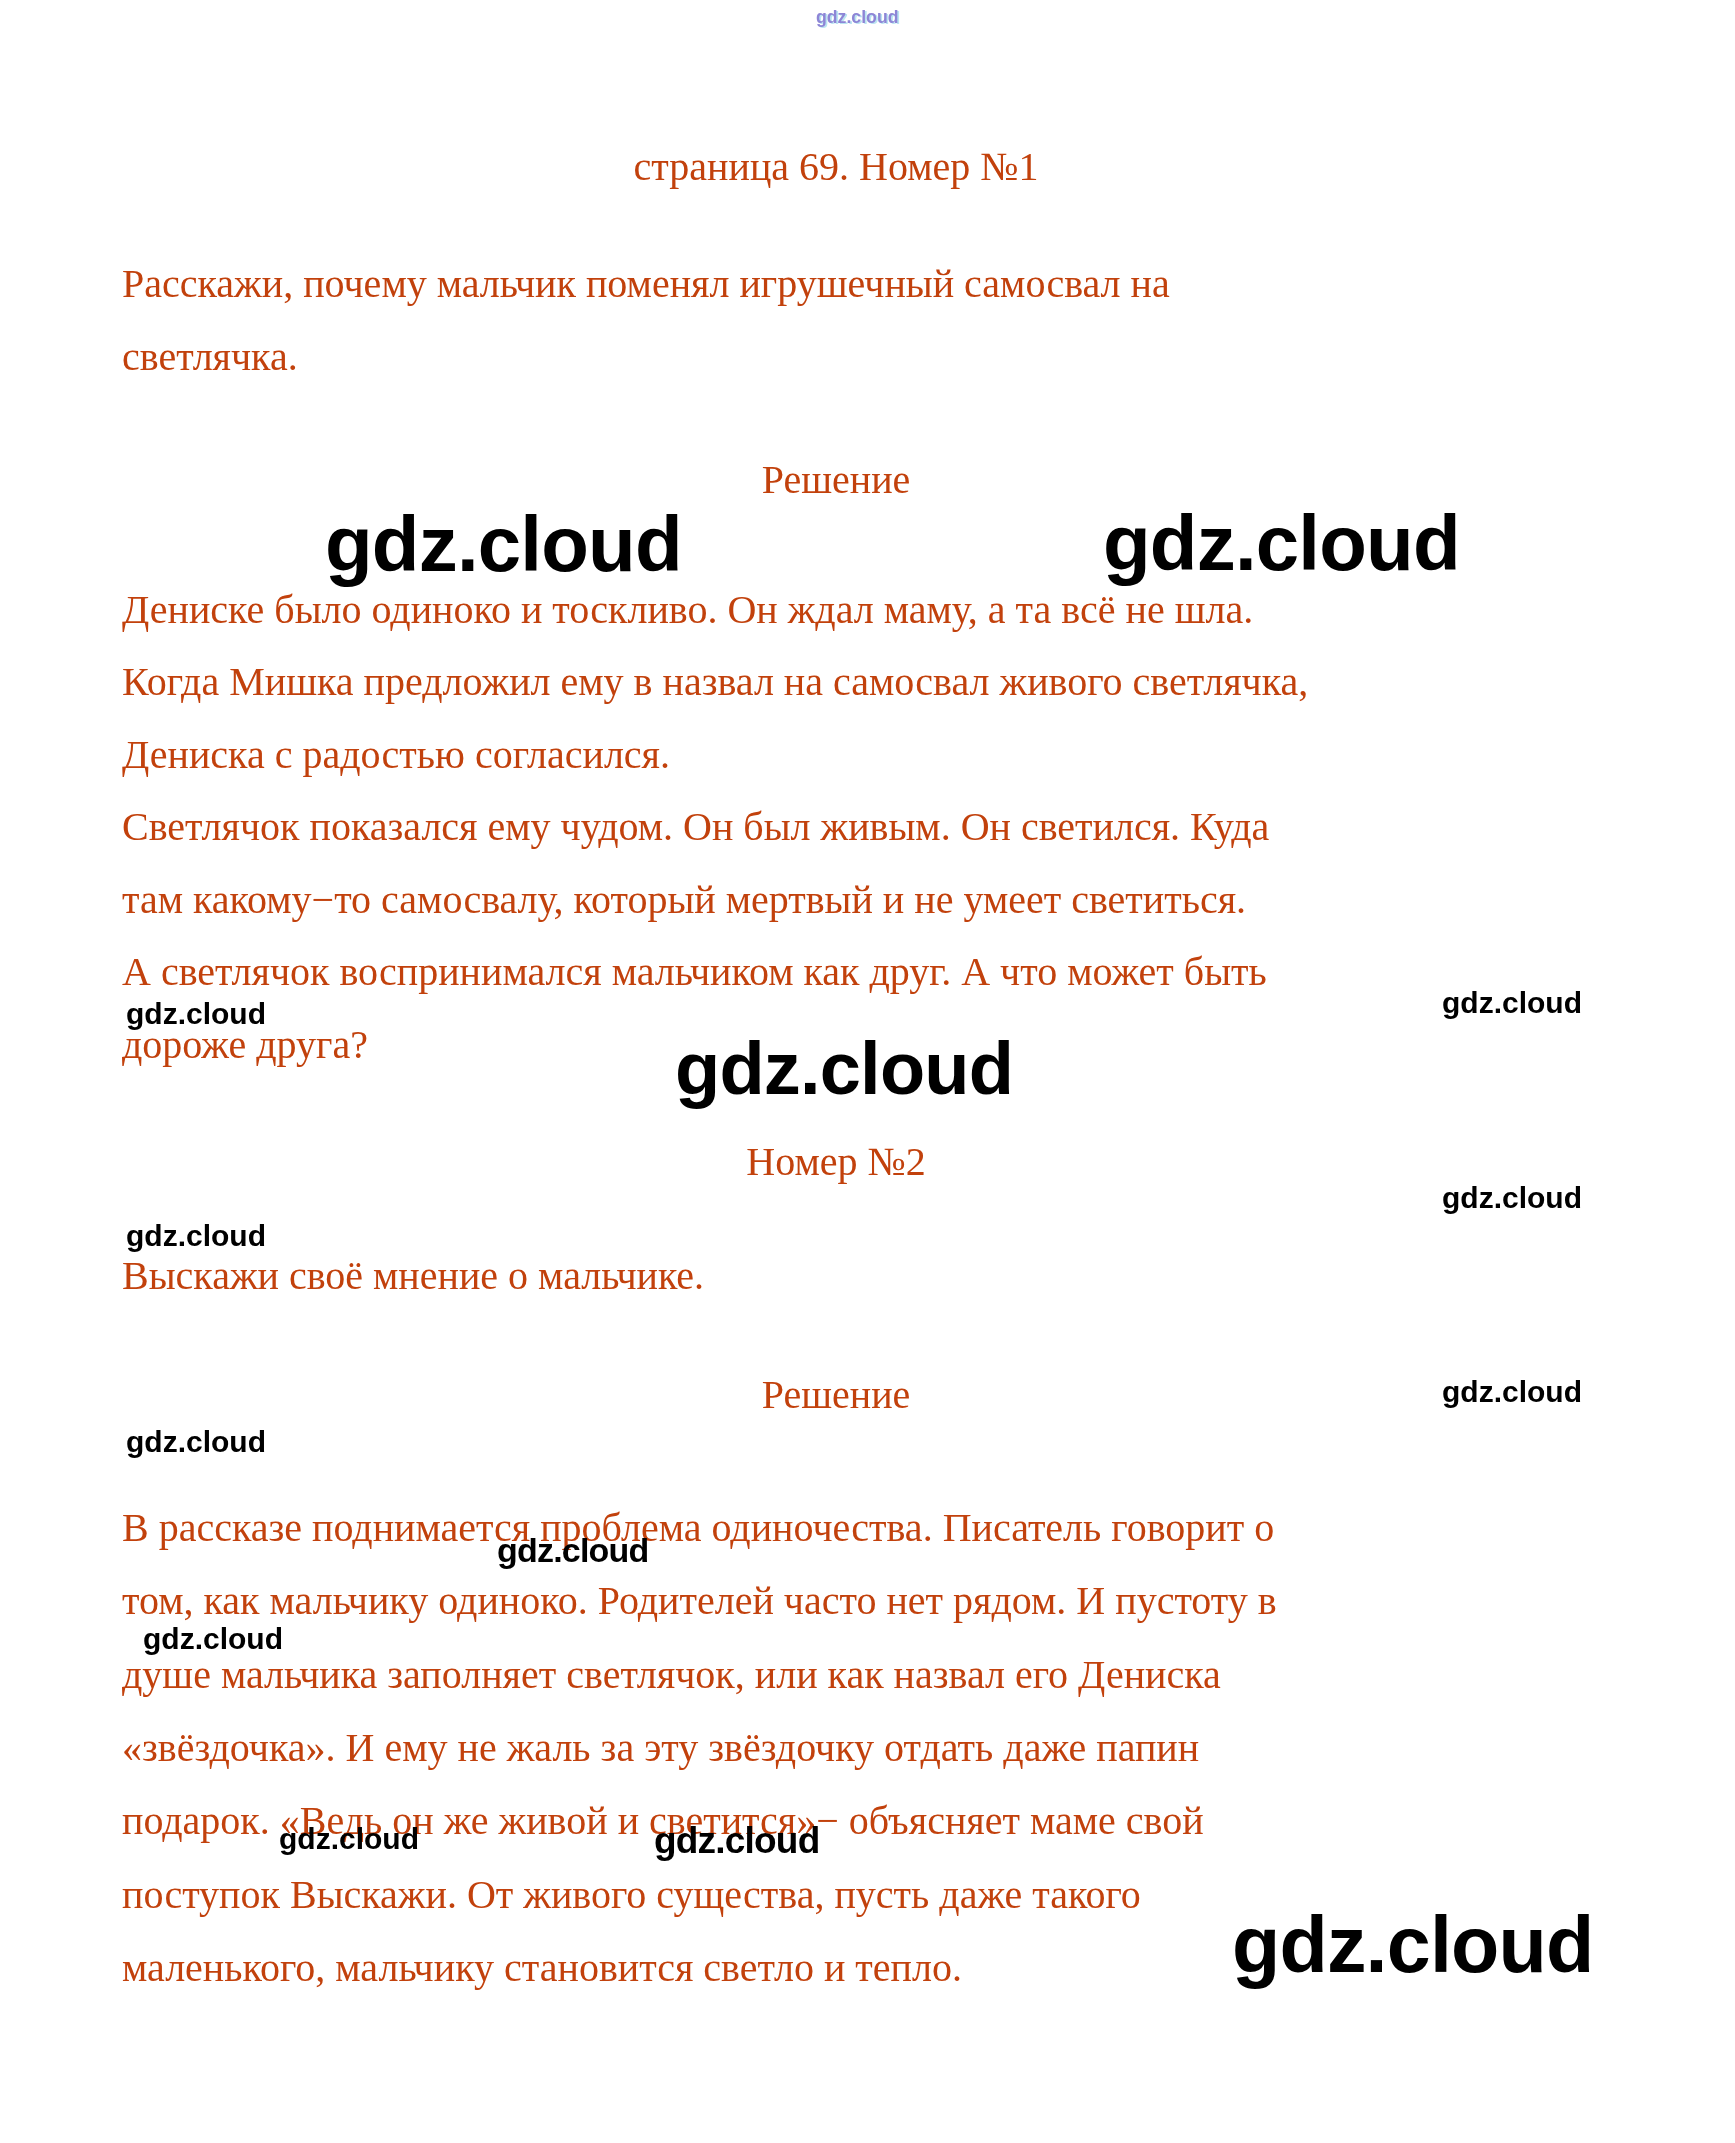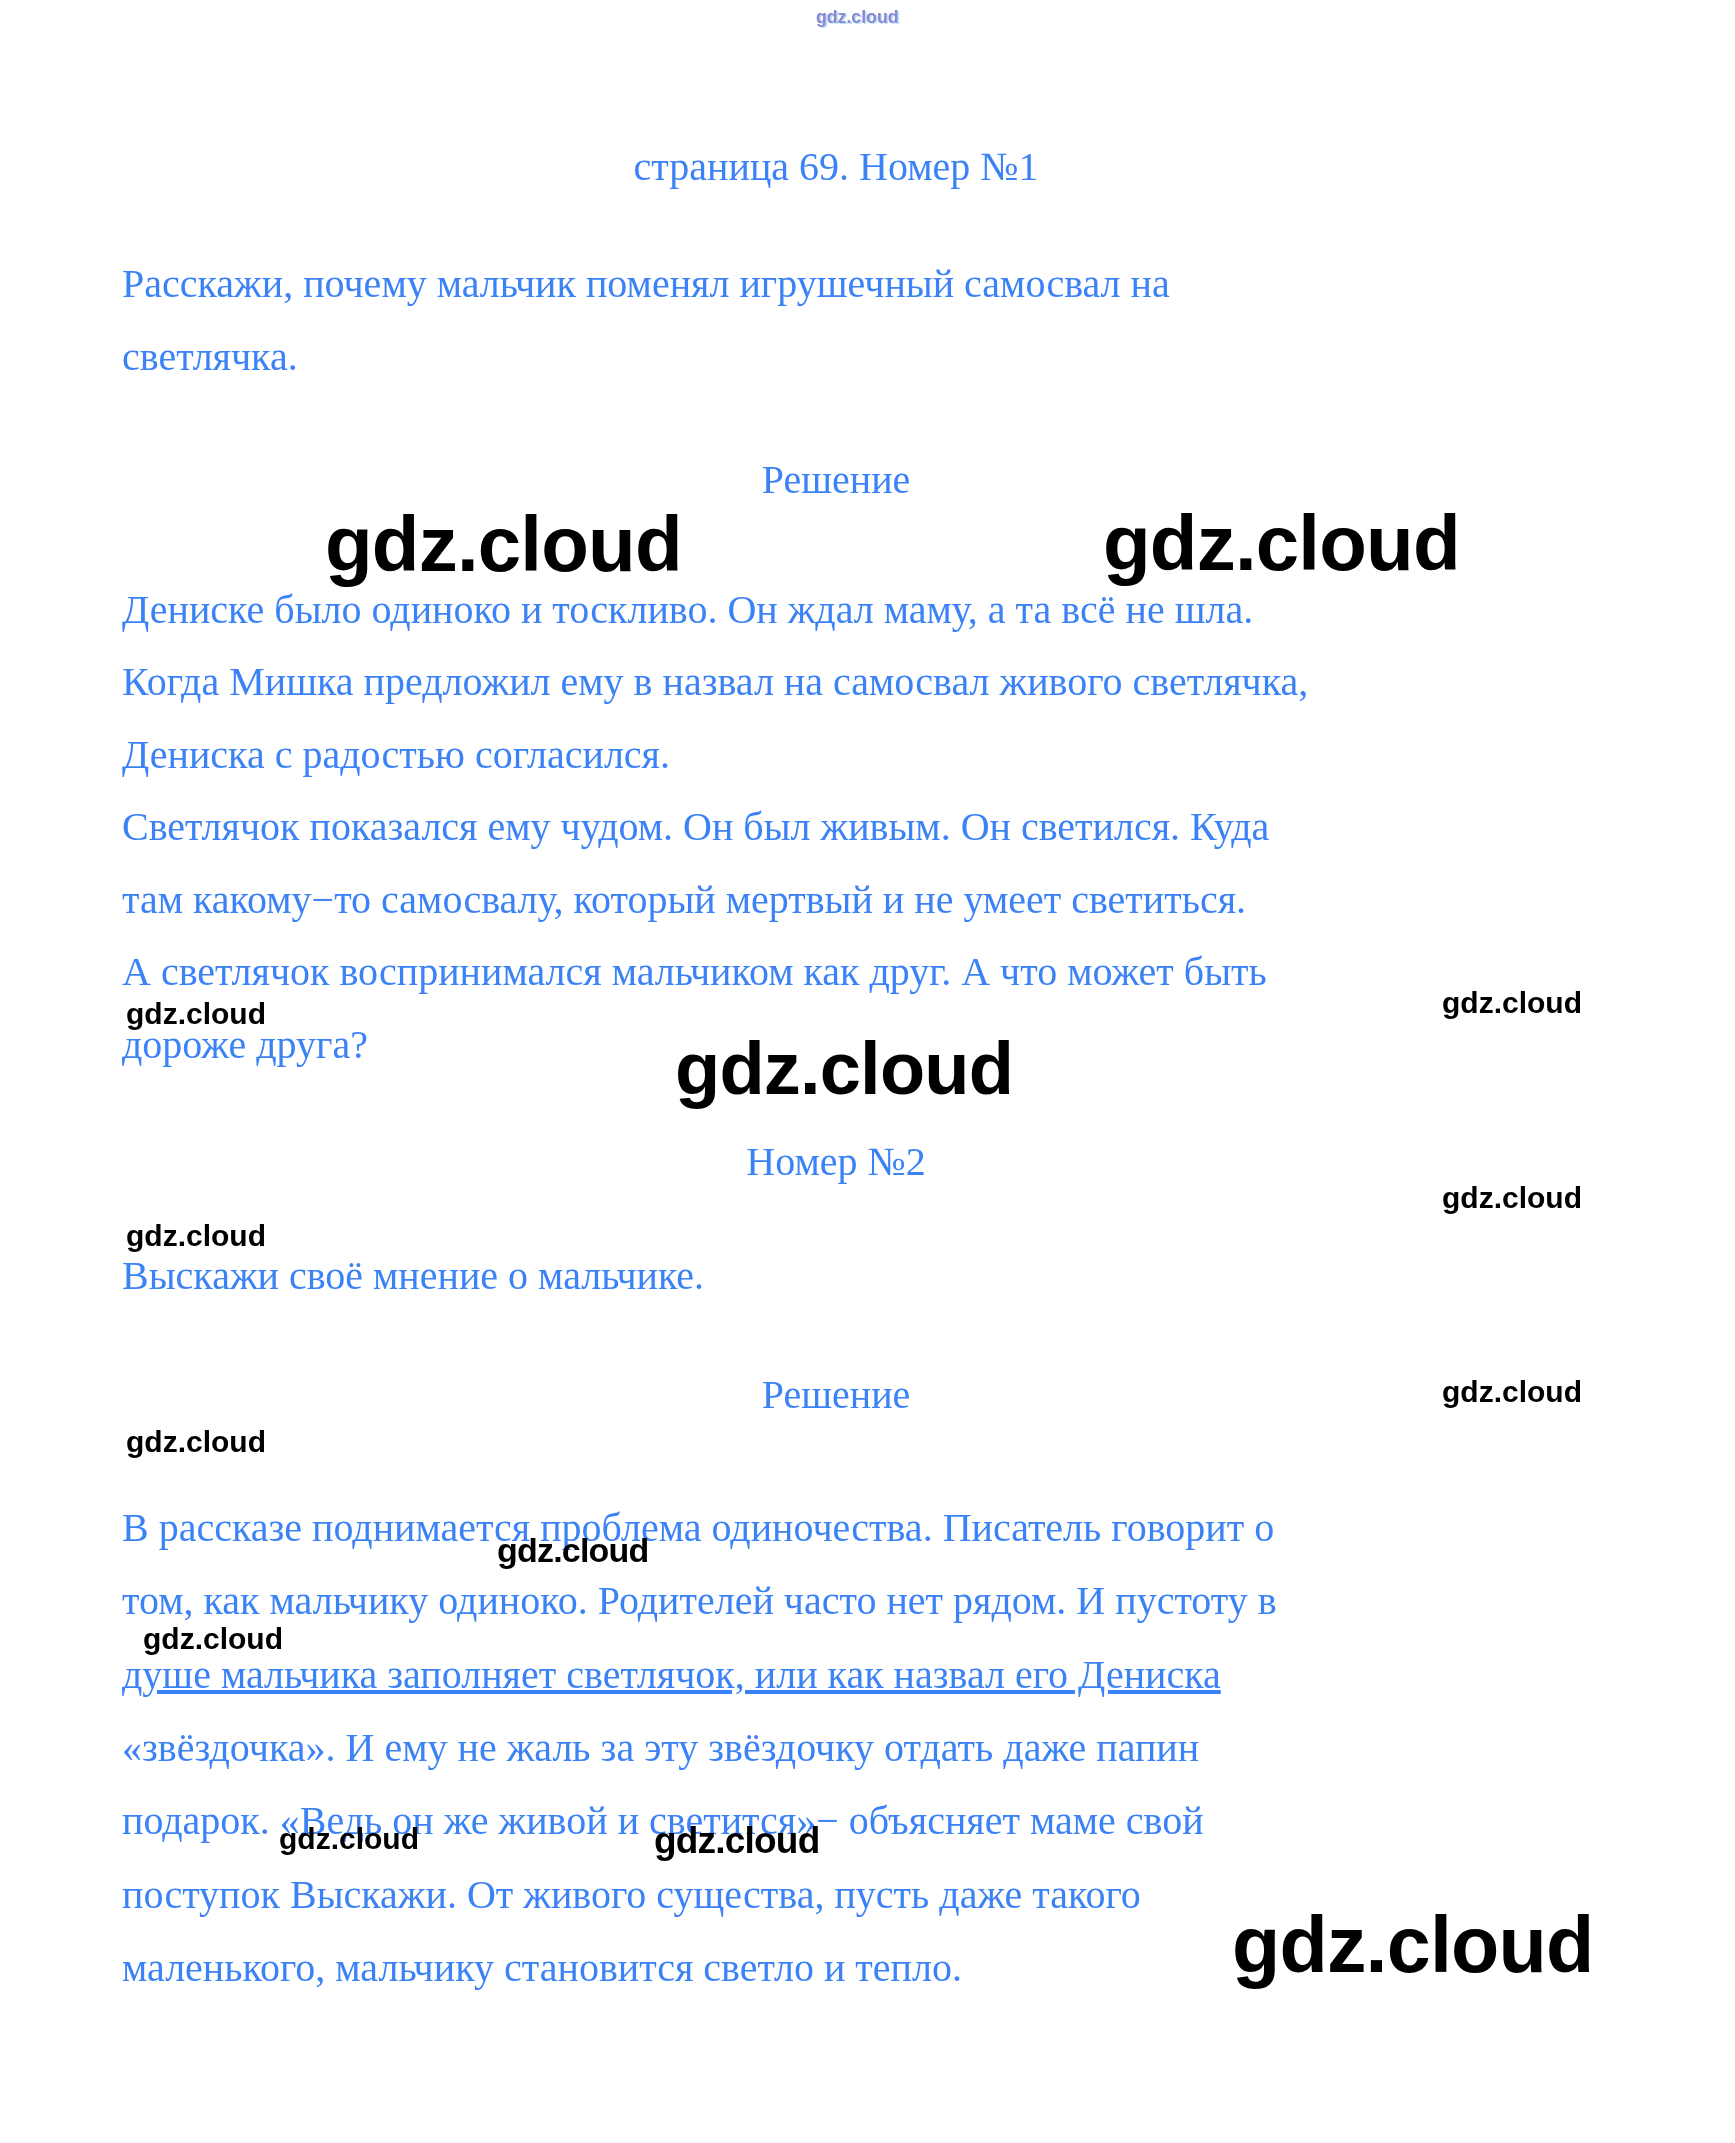--- a/index.html
+++ b/index.html
@@ -14,21 +14,21 @@
     background: #ffffff;
     overflow: hidden;
     font-family: "Liberation Serif", serif;
     color: #000000;
   }
   .line {
     position: absolute;
     white-space: nowrap;
     font-size: 40px;
     line-height: 51px;
-    color: #3b82f6;
+    color: #c2410c;
   }
   .centered {
     left: 0;
     right: 0;
     text-align: center;
   }
   .body-left {
     left: 122px;
   }
   .wm {
@@ -91,21 +91,21 @@
 
   <div class="line body-left" style="top: 1250px;">Выскажи своё мнение о мальчике.</div>
 
   <div class="line centered" style="top: 1369px;">Решение</div>
 
   <div class="wm wm-small" style="top: 1375px; left: 1442px;">gdz.cloud</div>
   <div class="wm wm-small" style="top: 1425px; left: 126px;">gdz.cloud</div>
 
   <div class="line body-left" style="top: 1502px;">В рассказе поднимается проблема одиночества. Писатель говорит о</div>
   <div class="line body-left" style="top: 1575px;">том, как мальчику одиноко. Родителей часто нет рядом. И пустоту в</div>
-  <div class="line body-left" style="top: 1649px; text-decoration: underline;">душе мальчика заполняет светлячок, или как назвал его Дениска</div>
+  <div class="line body-left" style="top: 1649px;">душе мальчика заполняет светлячок, или как назвал его Дениска</div>
   <div class="line body-left" style="top: 1722px;">«звёздочка». И ему не жаль за эту звёздочку отдать даже папин</div>
   <div class="line body-left" style="top: 1795px;">подарок. «Ведь он же живой и светится»− объясняет маме свой</div>
   <div class="line body-left" style="top: 1869px;">поступок Выскажи. От живого существа, пусть даже такого</div>
   <div class="line body-left" style="top: 1942px;">маленького, мальчику становится светло и тепло.</div>
 
   <div class="wm" style="top: 1531px; left: 497px; font-size: 34px;">gdz.cloud</div>
   <div class="wm wm-small" style="top: 1622px; left: 143px;">gdz.cloud</div>
   <div class="wm wm-small" style="top: 1822px; left: 279px;">gdz.cloud</div>
   <div class="wm" style="top: 1820px; left: 654px; font-size: 37px;">gdz.cloud</div>
 

